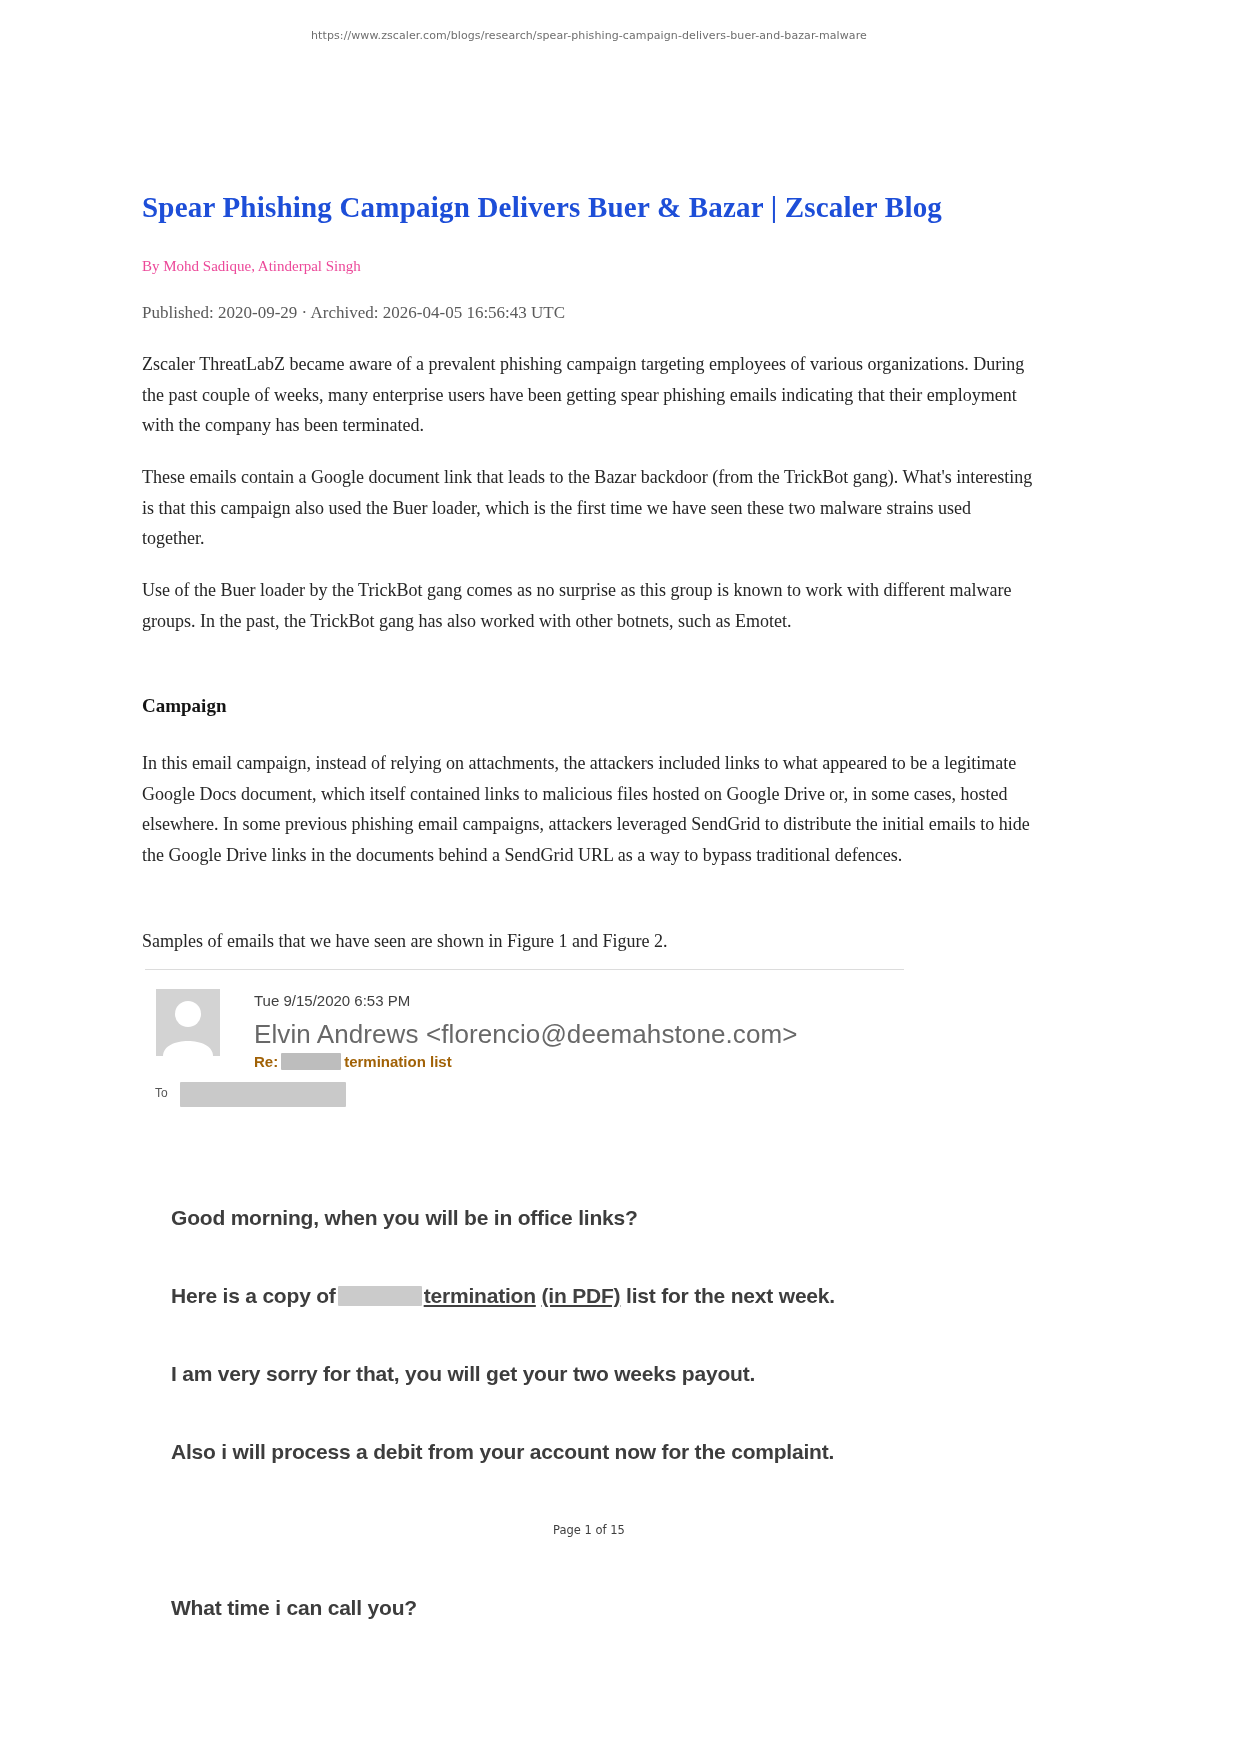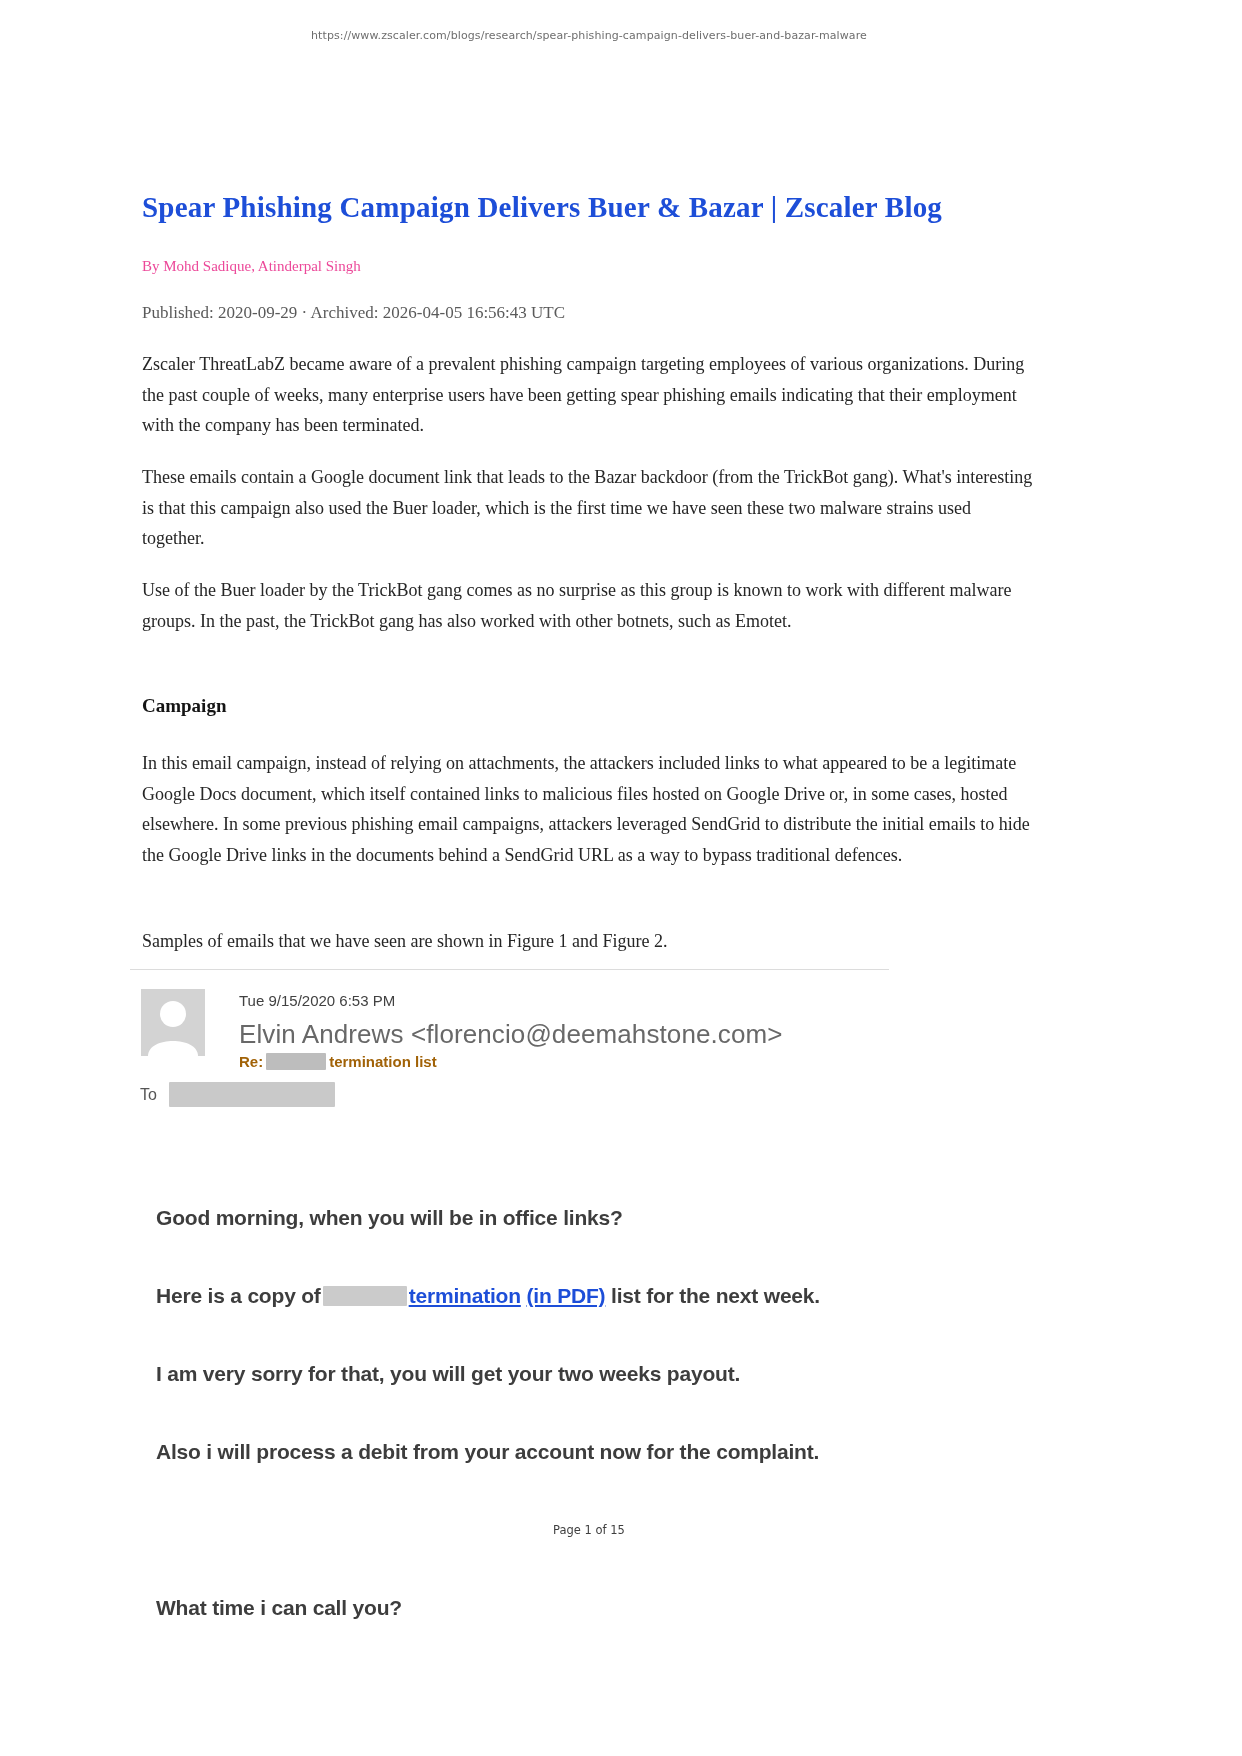--- a/index.html
+++ b/index.html
@@ -41,21 +41,21 @@
   .p3 { top:575px; }
   .p4 { top:748px; }
   .p5 { top:926px; }
   .section-heading {
     position:absolute; left:107px; top:695px; width:893px;
     font-size:19px; font-weight:bold; color:#141414;
   }
 
   
   .email-fig {
-    position:absolute; left:95px; top:969px; width:759px; height:480px;
+    position:absolute; left:110px; top:969px; width:759px; height:480px;
     border-top:1px solid #dcdcdc;
     font-family:"Liberation Sans", sans-serif;
   }
   .avatar {
     position:absolute; left:11px; top:19px; width:64px; height:67px;
     background:#d3d3d3; overflow:hidden;
   }
   .em-timestamp {
     position:absolute; left:109px; top:22px;
     font-size:15px; color:#414141;
@@ -71,34 +71,34 @@
   }
   .redact {
     display:inline-block; background:#c6c6c6; border-radius:1px;
   }
   .redact-subject { width:60px; height:17px; vertical-align:-3px; margin:0 3px; background:#bdbdbd; }
   .to-row {
     position:absolute; left:10px; top:112px;
   }
   .to-label {
     display:inline-block;
-    font-size:16px; color:#555555; vertical-align:top; margin-top:4px;
+    font-size:12px; color:#555555; vertical-align:top; margin-top:4px;
   }
   .redact-to { width:166px; height:25px; margin-left:12px; background:#c9c9c9; }
   .em-body {
     position:absolute; left:26px; top:183px; width:720px;
     font-size:21px; font-weight:bold; color:#3d3d3d;
     line-height:26px; letter-spacing:-.2px;
     white-space:pre-wrap;
   }
   .em-body .line { min-height:26px; }
   .em-body .spacer { height:26px; }
   .redact-body { width:84px; height:20px; vertical-align:-3px; margin:0 2px; background:#cbcbcb; }
   .em-link {
-    color:#1d4ed8; text-decoration:underline; cursor:pointer;
+    color:#404040; text-decoration:underline; cursor:pointer;
   }
   .print-footer {
     position:absolute; top:1523px; left:0; width:1108px;
     text-align:center;
     font-family:"DejaVu Sans", sans-serif;
     font-size:11.5px; color:#3f3f3f;
   }
 </style>
 </head>
 <body>

